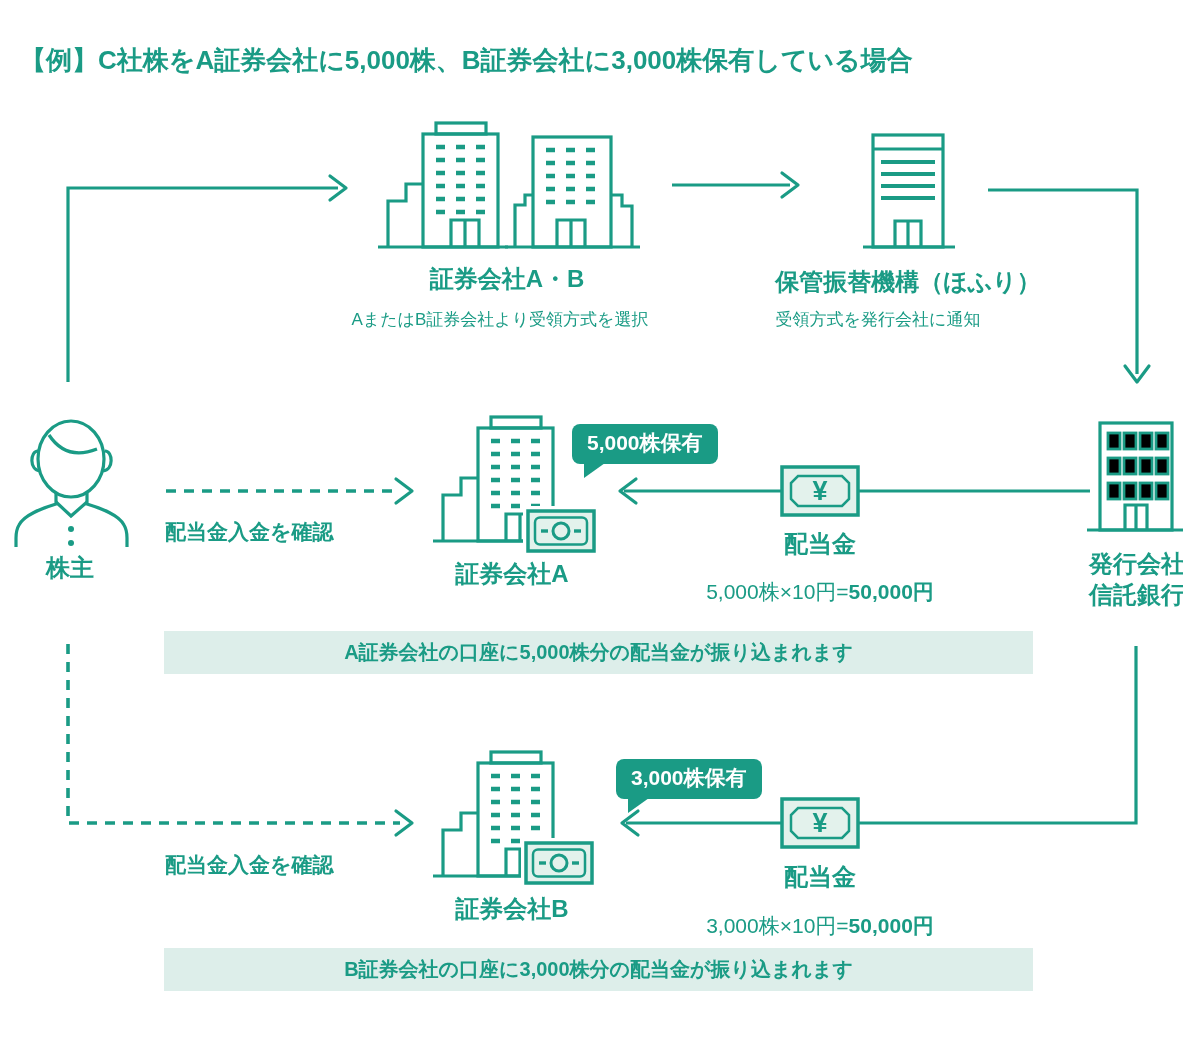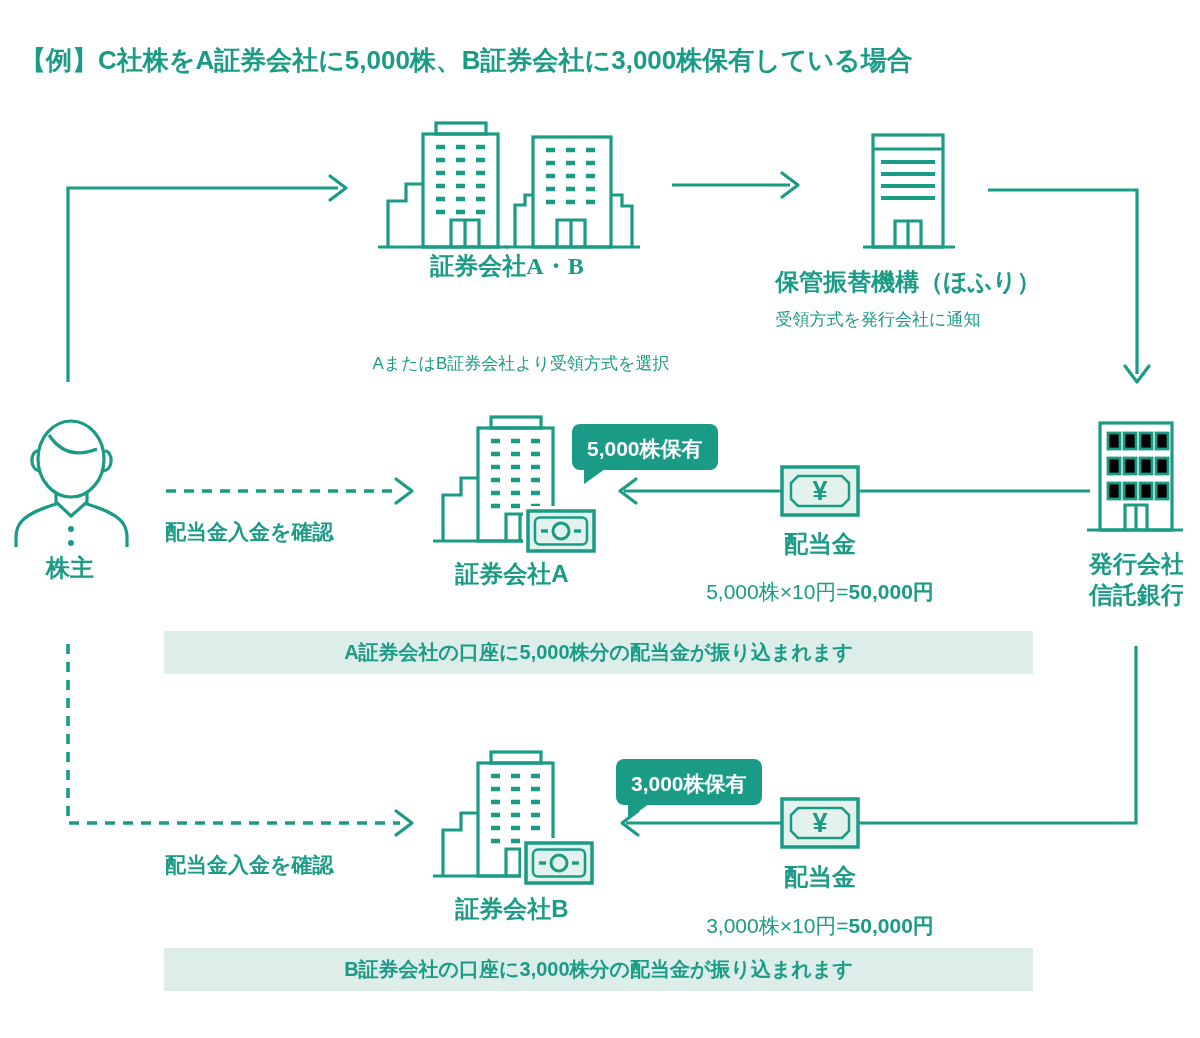--- a/index.html
+++ b/index.html
@@ -33,21 +33,21 @@
   .lbl{font-size:24px;font-weight:bold;text-align:center;white-space:nowrap;}
   .cap{font-size:17px;font-weight:500;text-align:center;white-space:nowrap;}
   .confirm{font-size:21px;font-weight:bold;text-align:left;white-space:nowrap;}
   .calc{font-size:21px;font-weight:normal;text-align:center;white-space:nowrap;margin-top:16px;}
   .calc b{font-weight:bold;}
   .issuer-lbl{line-height:31px;}
   .bubble{
     position:absolute;z-index:3;
     background:var(--teal);color:#fff;
     font-size:21px;font-weight:bold;white-space:nowrap;
-    padding:11px 15px 7px;border-radius:8px;
+    padding:5px 15px 7px;border-radius:8px;
   }
   .bubble::after{
     content:"";position:absolute;left:12px;top:100%;margin-top:-1px;
     width:0;height:0;border-top:15px solid var(--teal);border-right:21px solid transparent;
   }
   .note-bar{
     position:absolute;z-index:2;
     left:164px;width:869px;height:43px;
     background:var(--mint);
     display:flex;align-items:center;justify-content:center;
@@ -203,22 +203,22 @@
         <rect class="win2" x="45" y="63" width="12" height="16" style="stroke-width:2.8"></rect>
         <rect class="win2" x="61" y="63" width="12" height="16" style="stroke-width:2.8"></rect>
       </g>
       <path class="st" d="M30,110 V85 H52 V110 M41,85 V110"></path>
       <line class="st" x1="-8" y1="110" x2="90" y2="110"></line>
     </g>
   </svg>
 
   <div class="abs title">【例】C社株をA証券会社に5,000株、B証券会社に3,000株保有している場合</div>
 
-  <div class="abs lbl" style="left:377px;top:250px;width:260px;font-family:Liberation Serif, serif;">証券会社A・B</div>
-  <div class="abs cap" style="left:341px;top:308px;width:360px;margin-top:44px;">AまたはB証券会社より受領方式を選択</div>
+  <div class="abs lbl" style="left:377px;top:263px;width:260px;">証券会社A・B</div>
+  <div class="abs cap" style="left:320px;top:308px;width:360px;">AまたはB証券会社より受領方式を選択</div>
   <div class="abs lbl" style="left:748px;top:266px;width:320px;">保管振替機構（ほふり）</div>
   <div class="abs cap" style="left:718px;top:308px;width:320px;">受領方式を発行会社に通知</div>
 
   <div class="abs lbl" style="left:15px;top:552px;width:110px;">株主</div>
 
   <div class="abs confirm" style="left:165px;top:518px;width:250px;">配当金入金を確認</div>
   <div class="abs lbl" style="left:402px;top:558px;width:220px;">証券会社A</div>
   <div class="bubble" style="left:572px;top:424px;">5,000株保有</div>
   <div class="abs lbl" style="left:730px;top:528px;width:180px;">配当金</div>
   <div class="abs calc" style="left:660px;top:562px;width:320px;">

